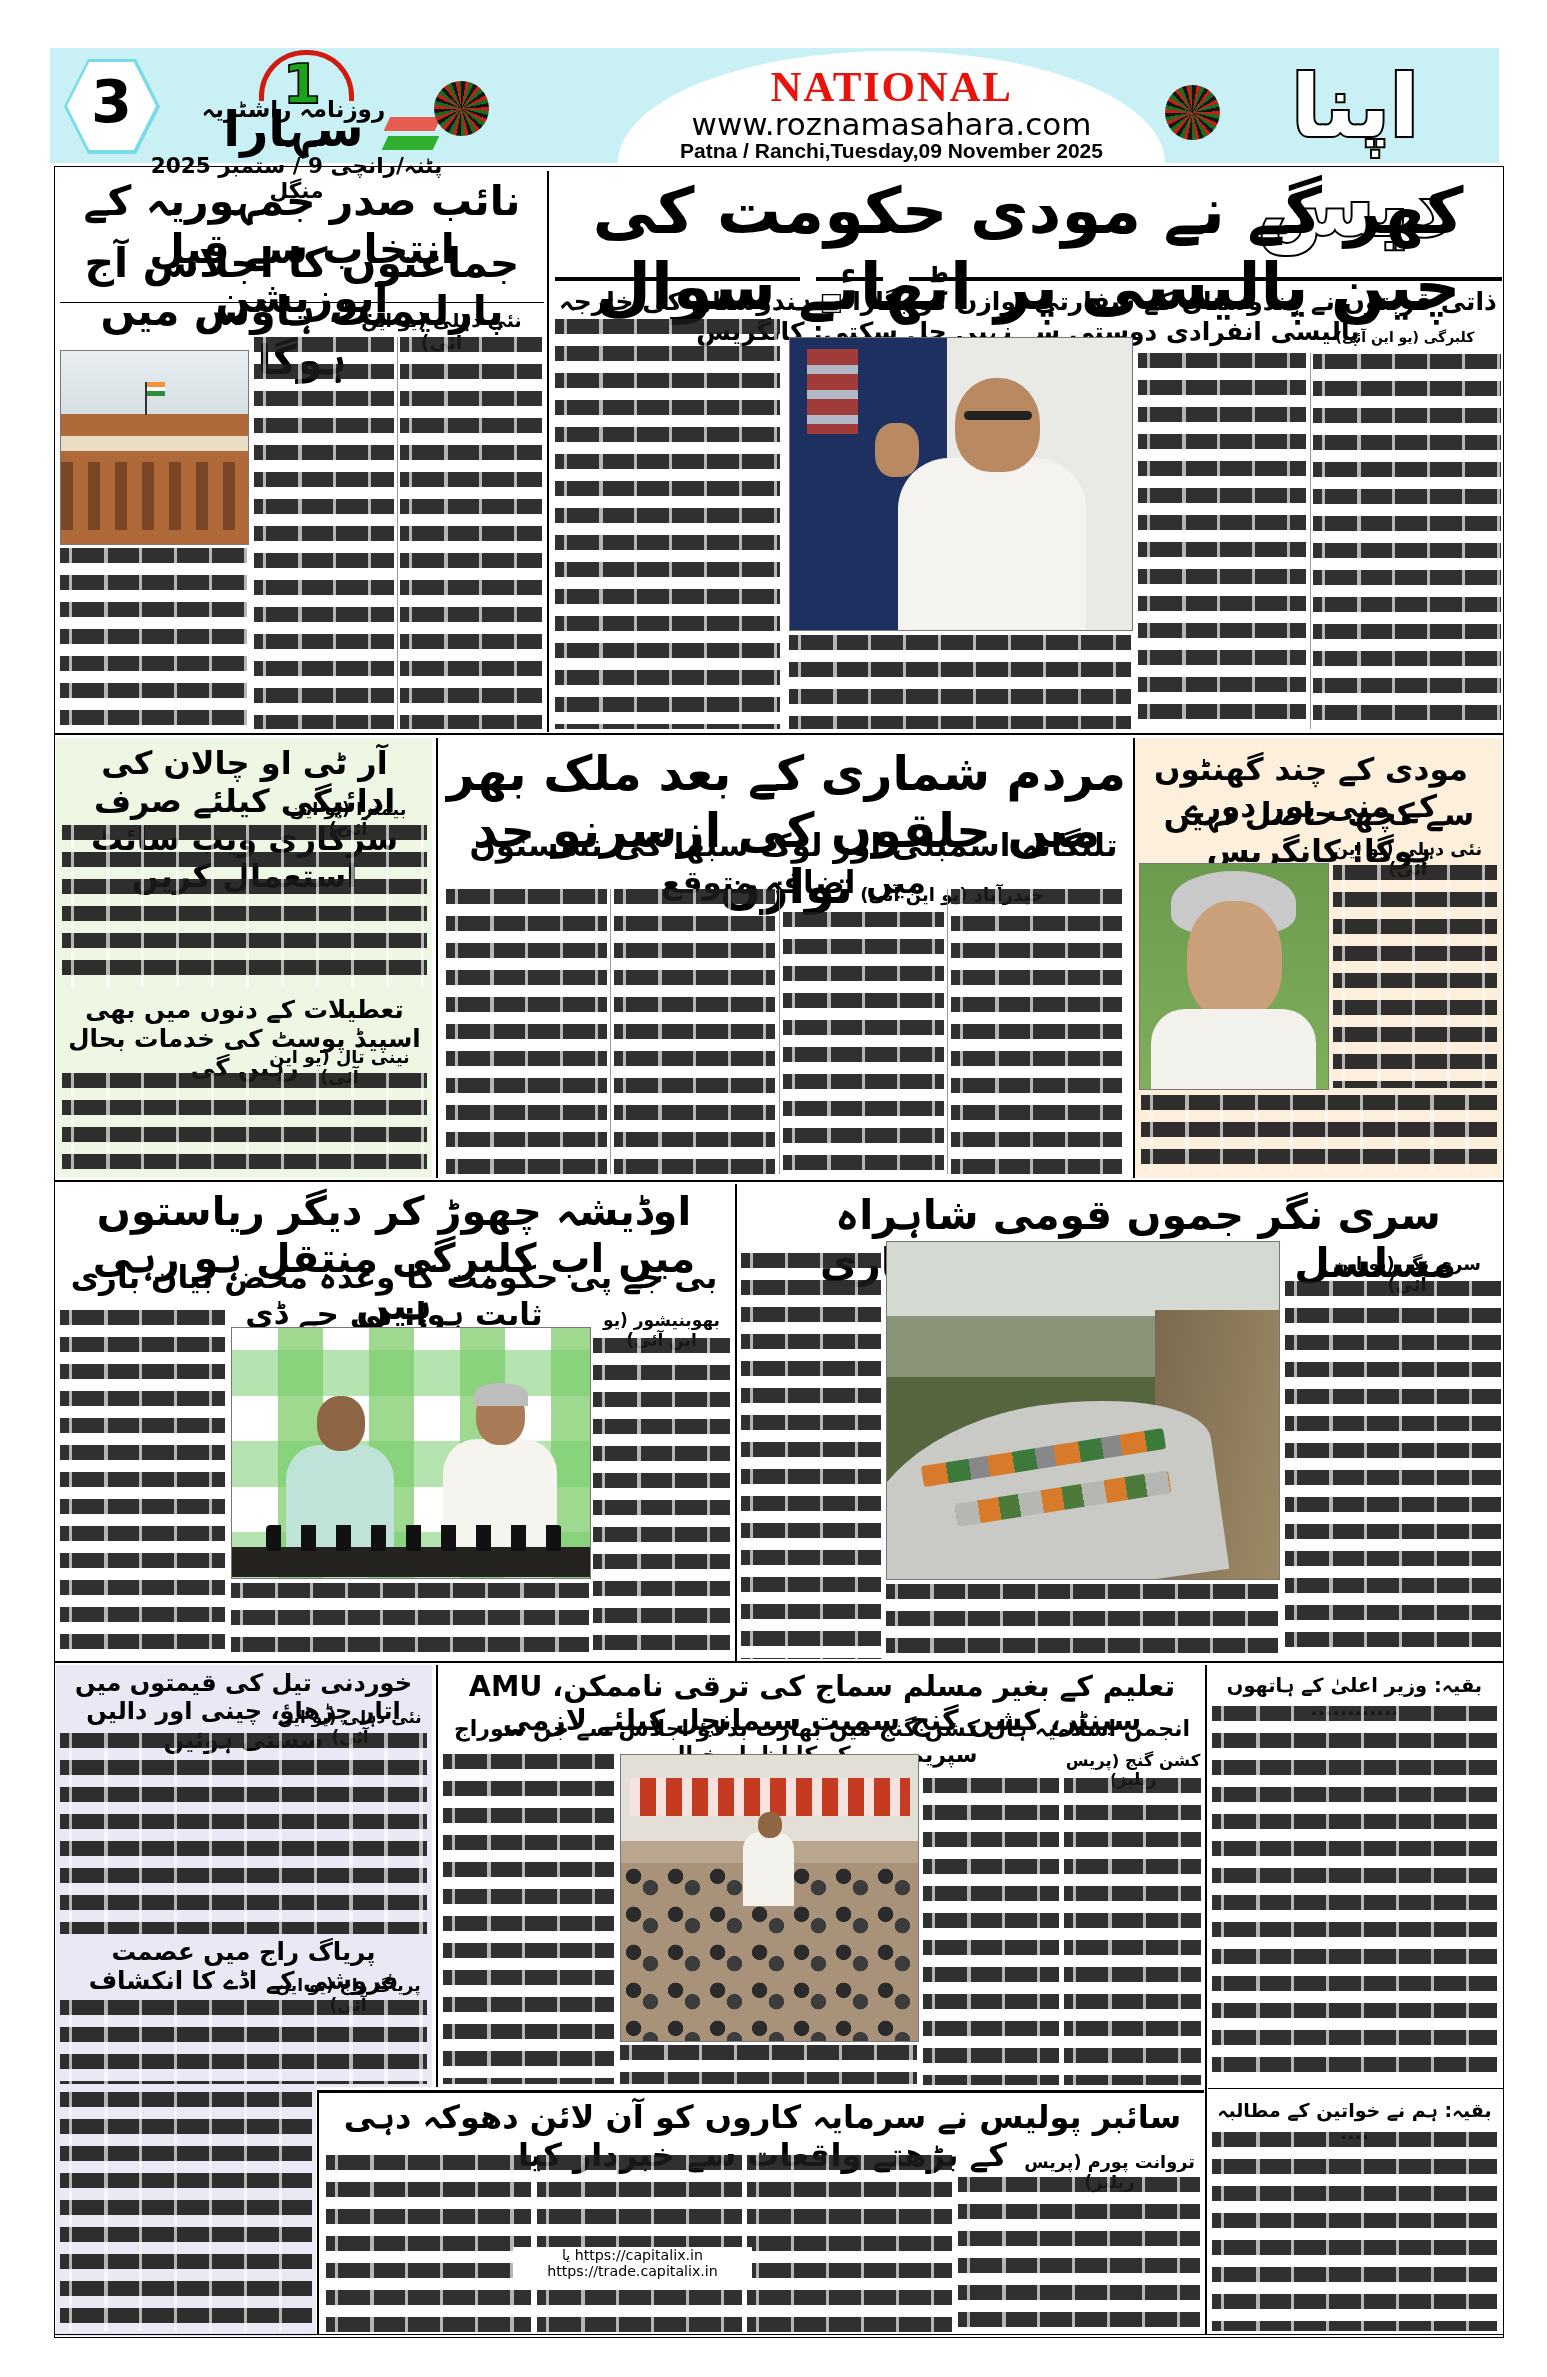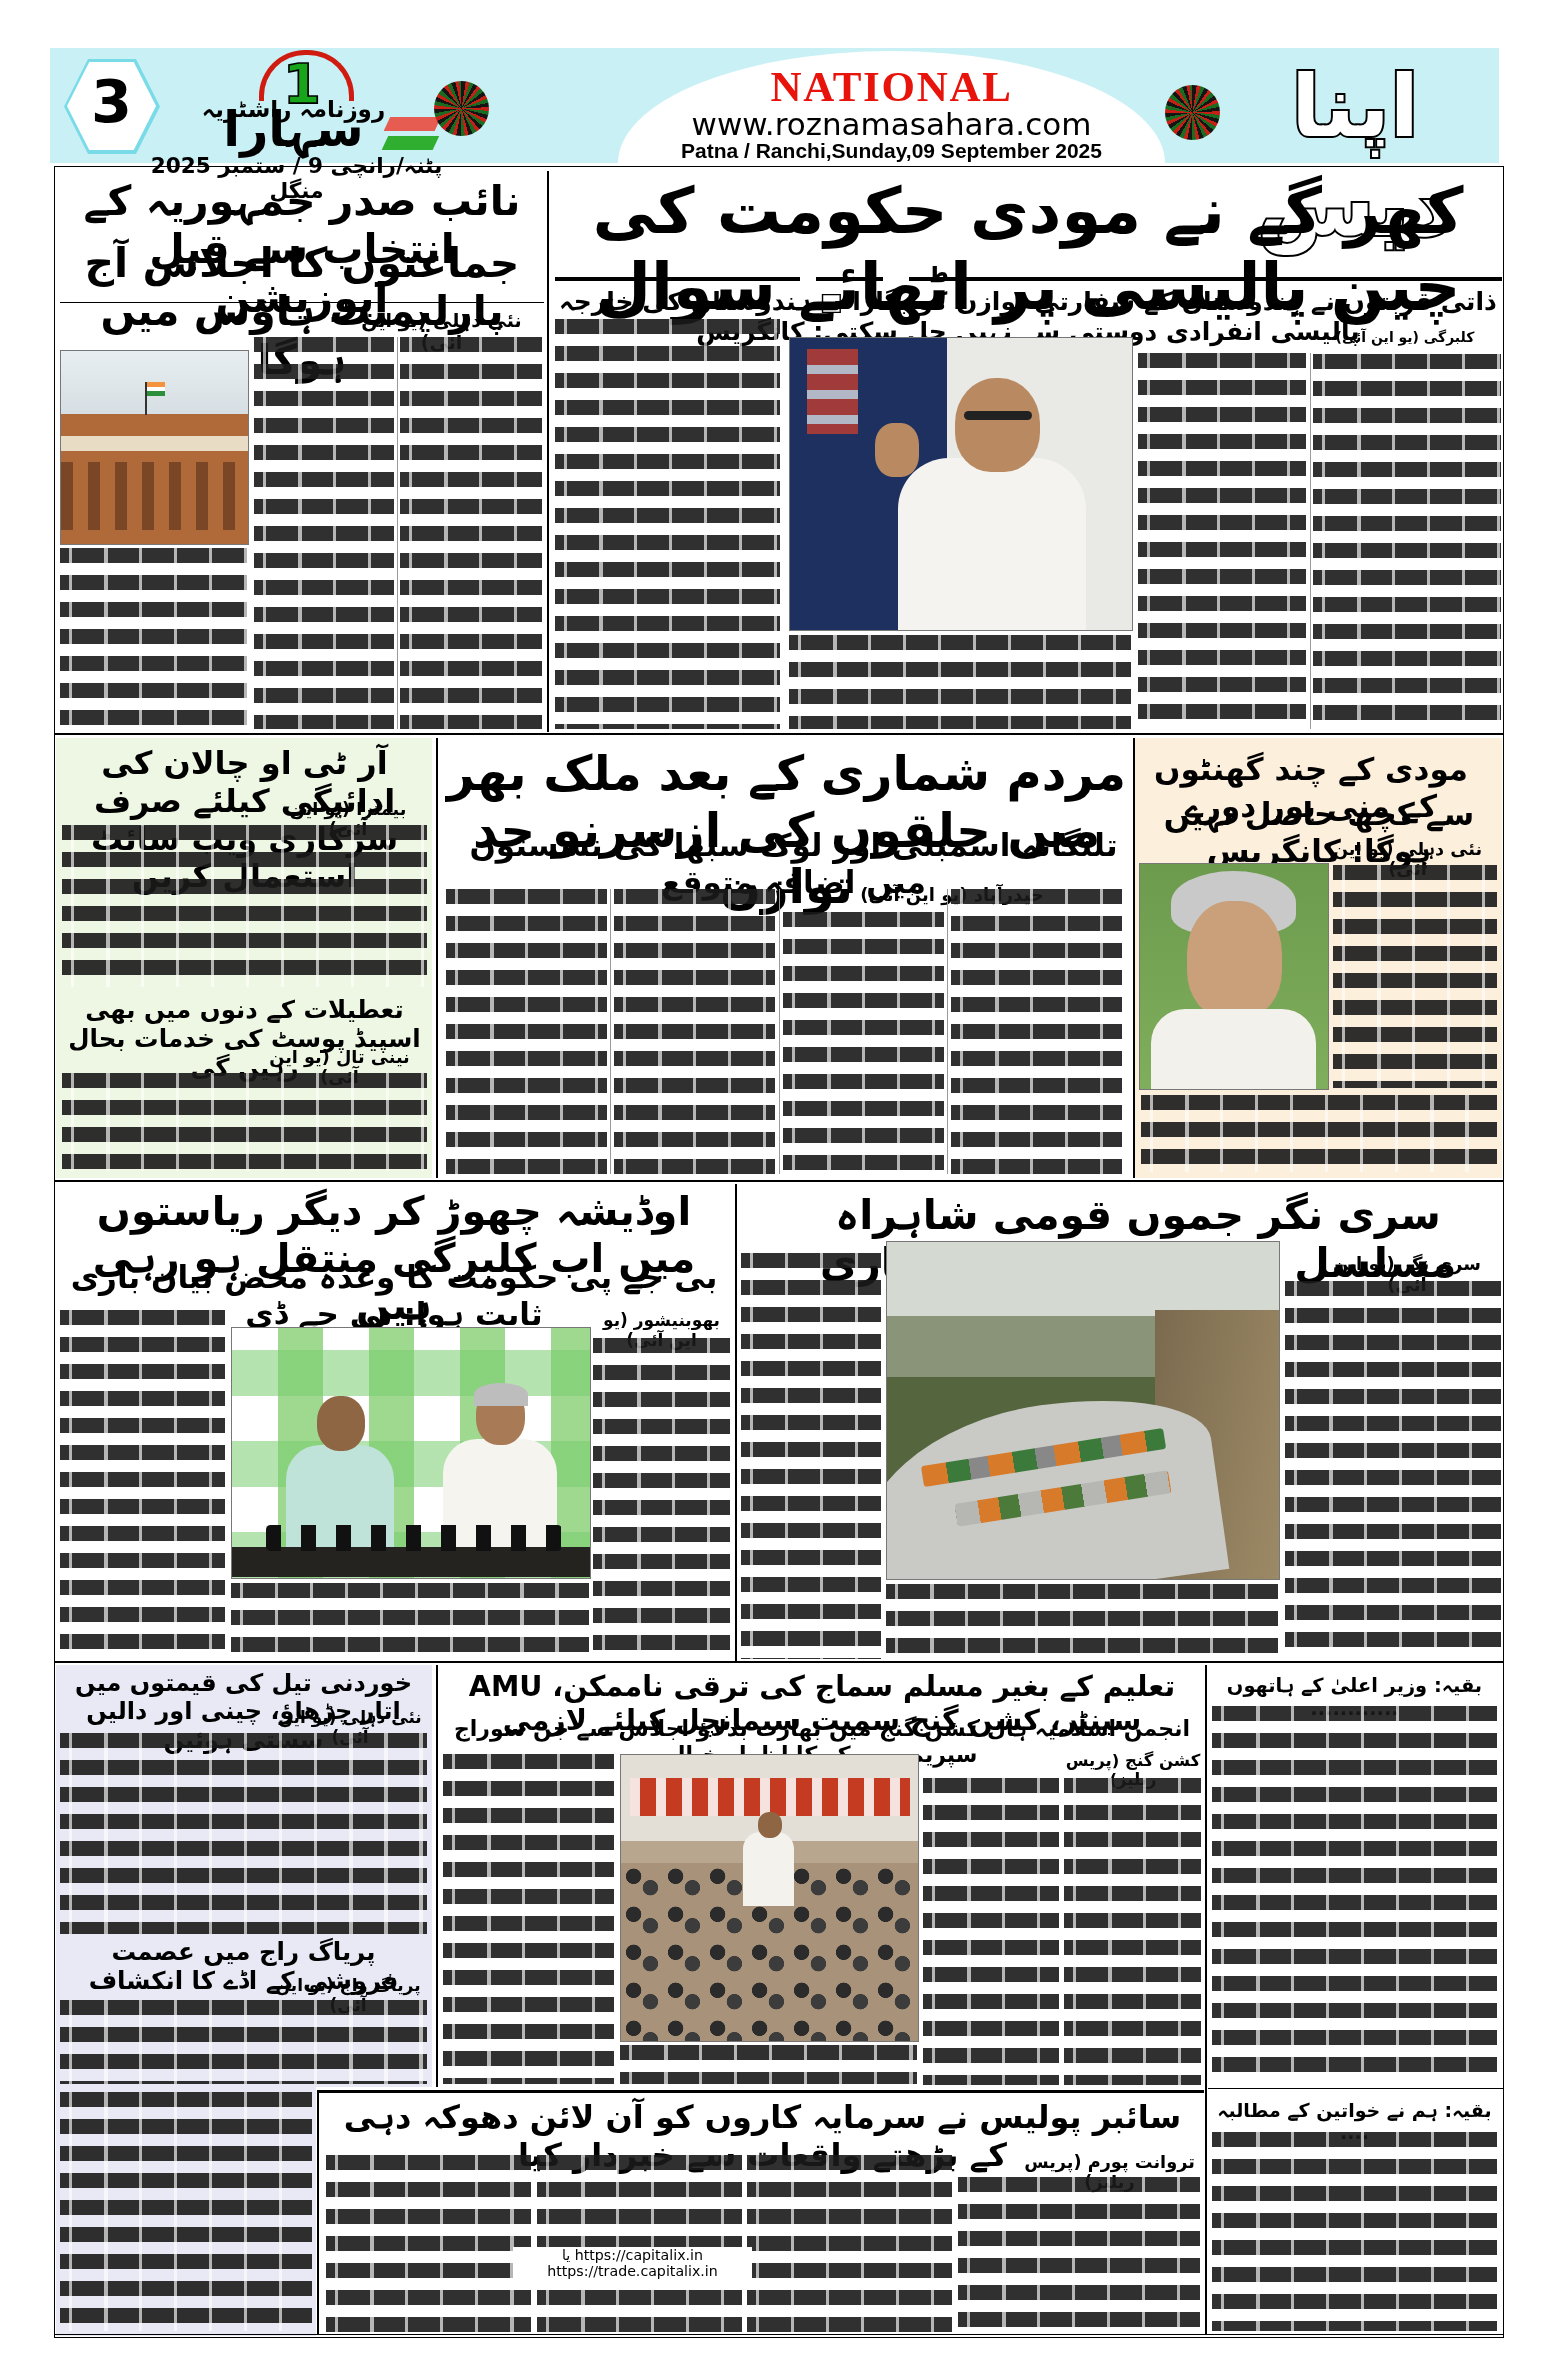--- a/index.html
+++ b/index.html
@@ -42,21 +42,21 @@
   <div class="abs" style="left:385px;top:136px;width:51px;height:13.7px;background:#2fae2f;transform:skewX(-25deg);"></div>
   <div class="abs ur" style="left:137px;top:153px;width:319px;text-align:center;font-size:21.6px;font-weight:bold;">پٹنہ/رانچی 9 / ستمبر 2025 منگل</div>
 
   <div class="abs pin" style="left:434px;top:81px;width:55px;height:55px;"></div>
   <div class="abs pin" style="left:1165px;top:85px;width:55px;height:55px;"></div>
 
   <div class="abs ellipse" style="left:618px;top:51px;width:547px;height:112px;"></div>
   <div class="abs" style="left:618px;top:62px;width:547px;text-align:center;font-family:'Liberation Serif',serif;
               font-weight:bold;font-size:43px;color:#e8130b;letter-spacing:1.7px;">NATIONAL</div>
   <div class="abs" style="left:618px;top:106px;width:547px;text-align:center;font-size:31px;">www.roznamasahara.com</div>
-  <div class="abs" style="left:618px;top:139px;width:547px;text-align:center;font-size:21px;font-weight:bold;font-family:'Liberation Sans',sans-serif;">Patna / Ranchi,Sunday,09 September 2025</div>
+  <div class="abs" style="left:618px;top:139px;width:547px;text-align:center;font-size:21px;font-weight:bold;font-family:'Liberation Sans',sans-serif;">Patna / Ranchi,Tuesday,09 November 2025</div>
 
   <div class="abs ur stroke-w" style="left:1214px;top:57px;width:282px;text-align:center;font-size:85px;font-weight:bold;">اپنا دیس</div>
 
   <div class="abs" style="left:54px;top:166px;width:1450px;height:2172px;border:1.7px solid #000;box-sizing:border-box;"></div>
 
   <div class="abs ur hl" style="left:60px;top:177px;width:484px;font-size:41px;">نائب صدر جمہوریہ کے انتخاب سے قبل اپوزیشن</div>
   <div class="abs ur hl" style="left:60px;top:239px;width:484px;font-size:41px;">جماعتوں کا اجلاس آج پارلیمنٹ ہاؤس میں ہوگا</div>
   <div class="abs hr" style="left:60px;top:302px;width:484px;height:1.1px;"></div>
   <div class="abs ur by" style="left:342px;top:309px;width:199px;font-size:19px;">نئی دہلی (یو این آئی)</div>
 

